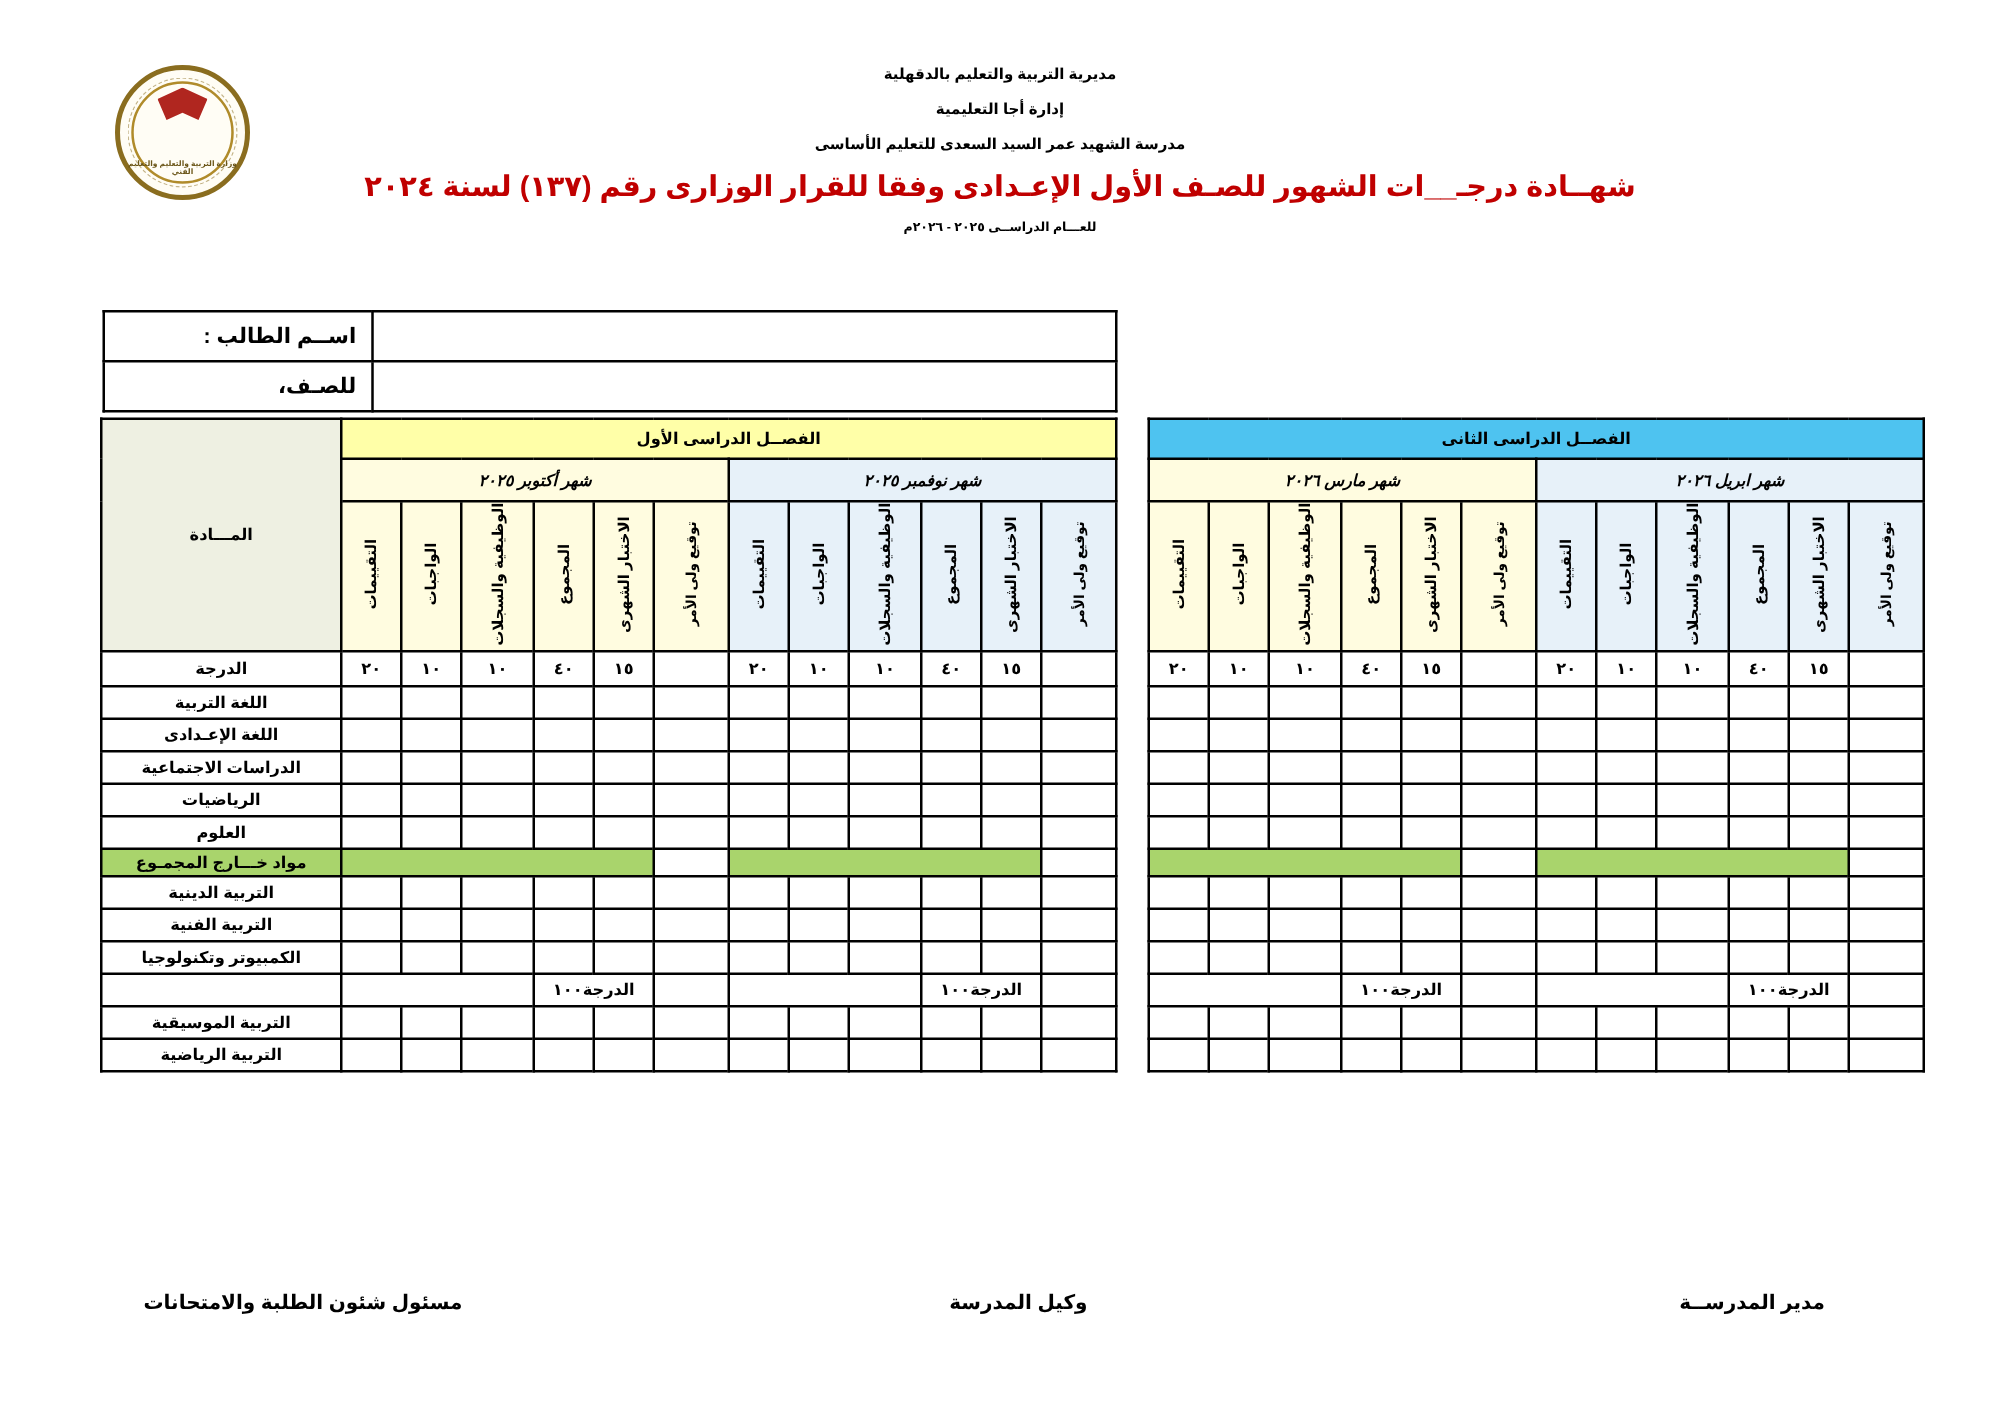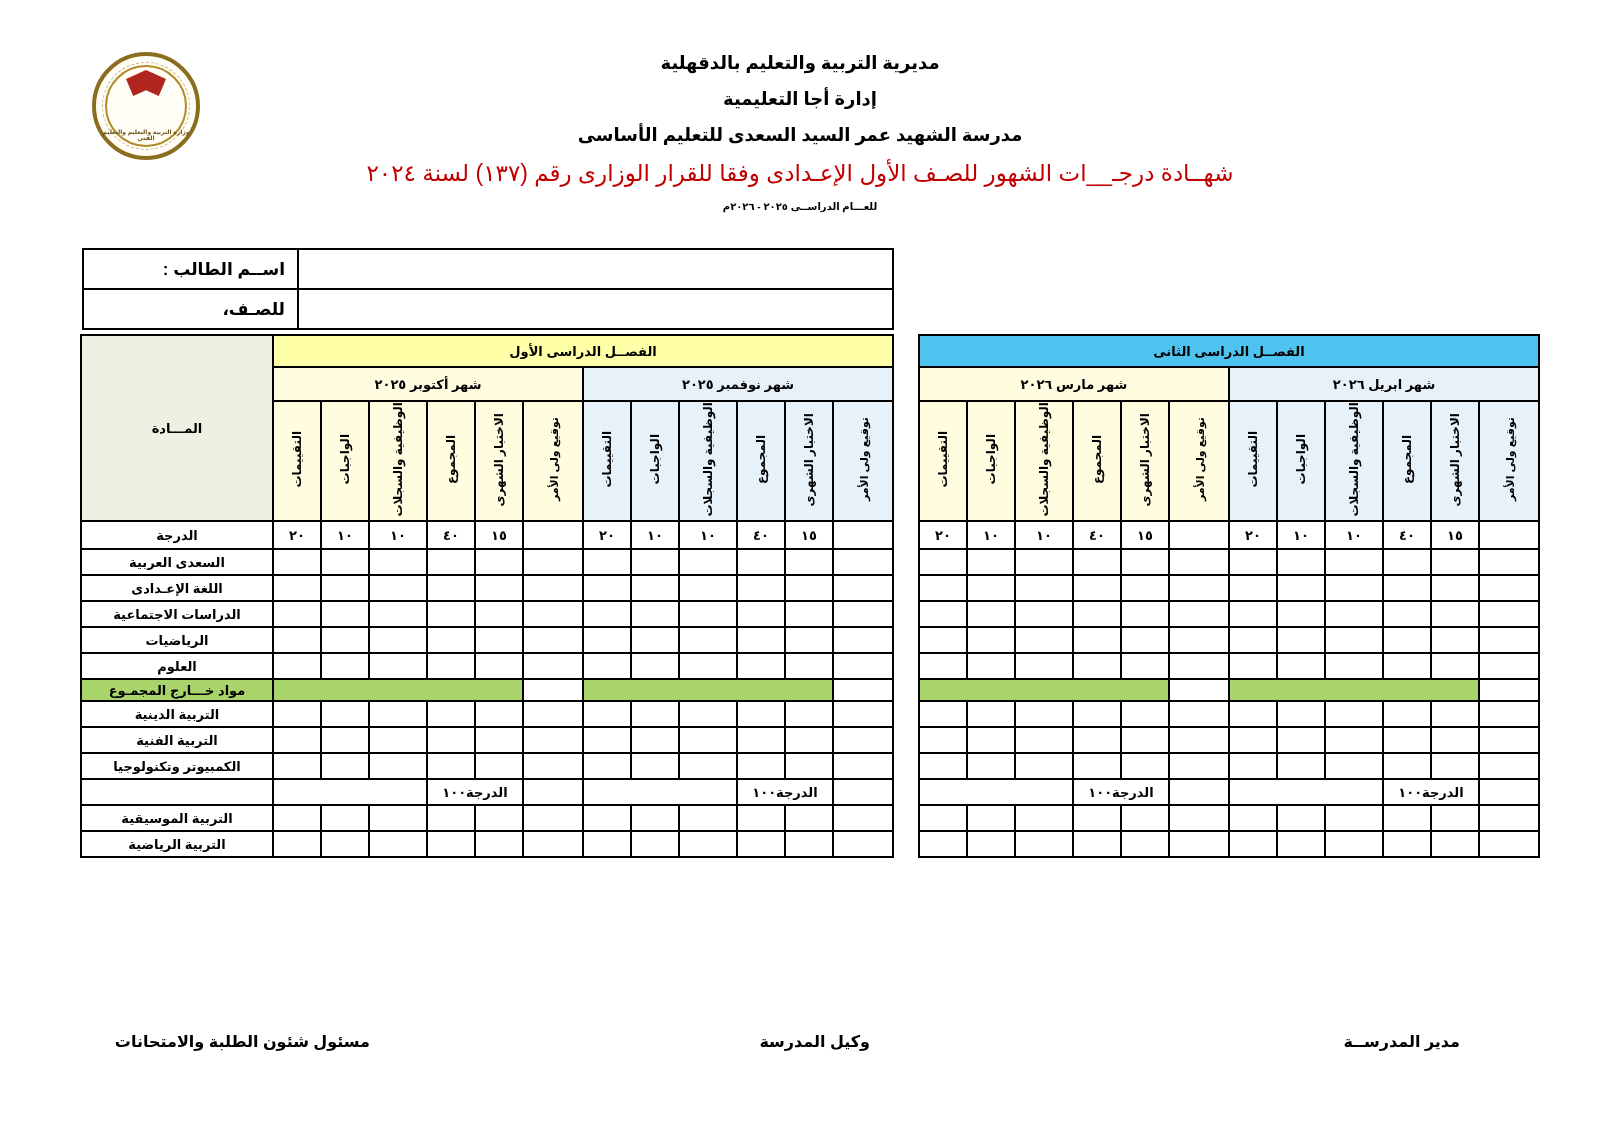--- a/index.html
+++ b/index.html
@@ -8,39 +8,39 @@
   
   .header{position:relative;height:250px;}
   .logo{position:absolute;top:52px;right:1400px;width:110px;height:110px;}
   .logo-outer{width:108px;height:108px;border-radius:50%;border:4px solid #8a6d1f;box-sizing:border-box;background:#fffdf5;position:relative;}
   .logo-inner{position:absolute;inset:9px;border-radius:50%;border:2px solid #b08b2a;box-sizing:border-box;}
   .logo-eagle{position:absolute;top:14px;left:50%;transform:translateX(-50%);width:40px;height:26px;background:#b0261f;clip-path:polygon(50% 0%,100% 35%,82% 100%,50% 78%,18% 100%,0% 35%);}
   .logo-txt{position:absolute;bottom:14px;left:0;right:0;text-align:center;font-size:6px;color:#6b5618;font-weight:bold;line-height:1.1;}
   .logo-arc{position:absolute;top:50%;left:50%;transform:translate(-50%,-50%);width:86px;height:86px;border-radius:50%;border:1px dashed #8a6d1f;opacity:.5;}
 
   .hdr-lines{position:absolute;top:52px;left:0;width:100%;text-align:center;}
-  .hdr-line{font-weight:bold;font-size:18px;margin-bottom:14px;letter-spacing:.2px;}
-  .title-red{font-weight:normal;font-size:23px;color:#c00000;margin-top:12px;}
+  .hdr-line{font-weight:bold;font-size:12px;margin-bottom:14px;letter-spacing:.2px;}
+  .title-red{font-weight:bold;font-size:23px;color:#c00000;margin-top:12px;}
   .title-year{font-weight:bold;font-size:10px;margin-top:14px;}
 
   
   .student-box{position:absolute;top:248px;right:706px;width:812px;}
   .student-box table{border-collapse:collapse;width:100%;}
   .student-box td{border:2px solid #000;height:36px;}
   .student-box td.lbl{width:200px;font-weight:bold;font-size:17px;text-align:right;padding-right:12px;background:#fff;}
 
   
   .sheet{position:absolute;top:334px;}
   table.grid{border-collapse:collapse;table-layout:fixed;}
   table.grid td,table.grid th{border:2px solid #000;padding:0;text-align:center;vertical-align:middle;font-size:13px;font-weight:bold;}
 
   .term-head{height:30px;font-size:20px;font-weight:bold;}
   .t1-head{background:#ffffa8;}
   .t2-head{background:#4ec3f0;}
-  .month-head{height:32px;font-size:16px;font-weight:bold;}
+  .month-head{height:32px;font-size:16px;font-weight:bold;font-style:italic;}
   .m-oct{background:#fffce0;}
   .m-nov{background:#e7f1f9;}
   .m-mar{background:#fffce0;}
   .m-apr{background:#e7f1f9;}
 
   .vhead{height:118px;}
   .vhead span{display:inline-block;writing-mode:vertical-rl;transform:rotate(180deg);font-size:12px;font-weight:bold;white-space:nowrap;}
   .vhead.sig span{font-size:11px;}
 
   .subject-head{font-size:22px;font-weight:bold;background:#eef0e2;}
@@ -158,21 +158,21 @@
           <td></td>
           <td></td>
           <td></td>
           <td></td>
       <td></td>
           <td></td>
           <td></td>
           <td></td>
           <td></td>
           <td></td>
-      <td class="subj-cell">السعدى العربية</td>
+      <td class="subj-cell">اللغة التربية</td>
     </tr>
     <tr class="row-h">
       <td></td>
           <td></td>
           <td></td>
           <td></td>
           <td></td>
           <td></td>
       <td></td>
           <td></td>

